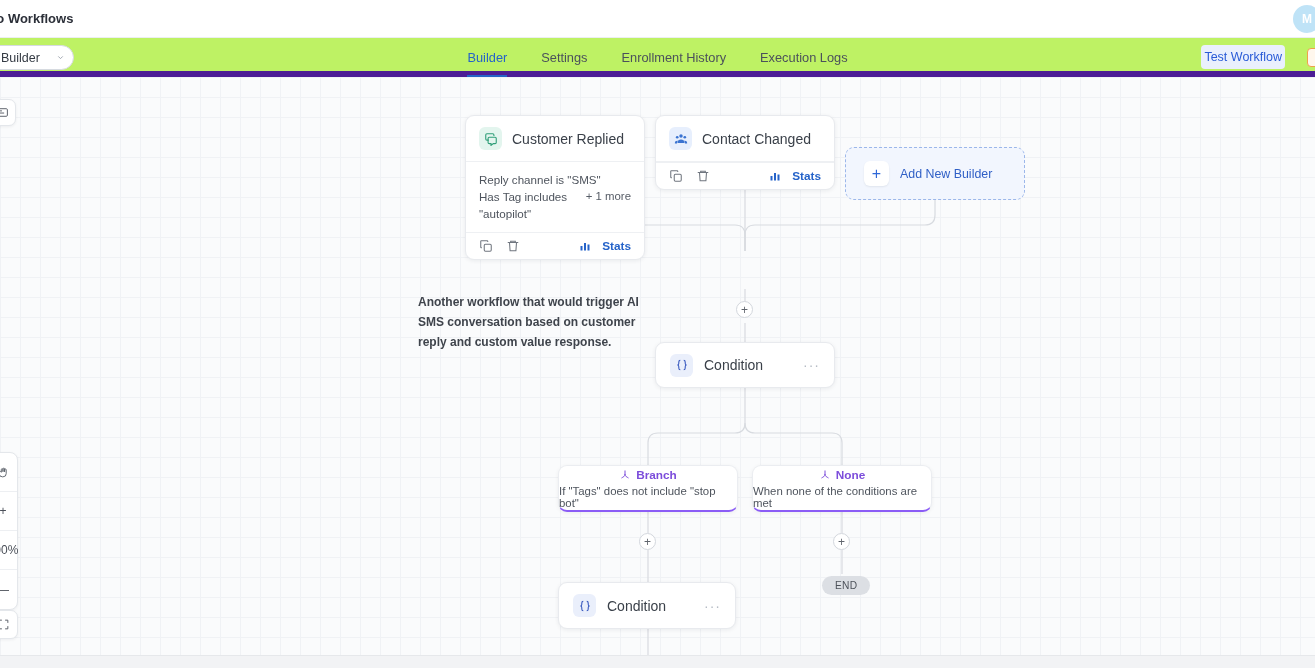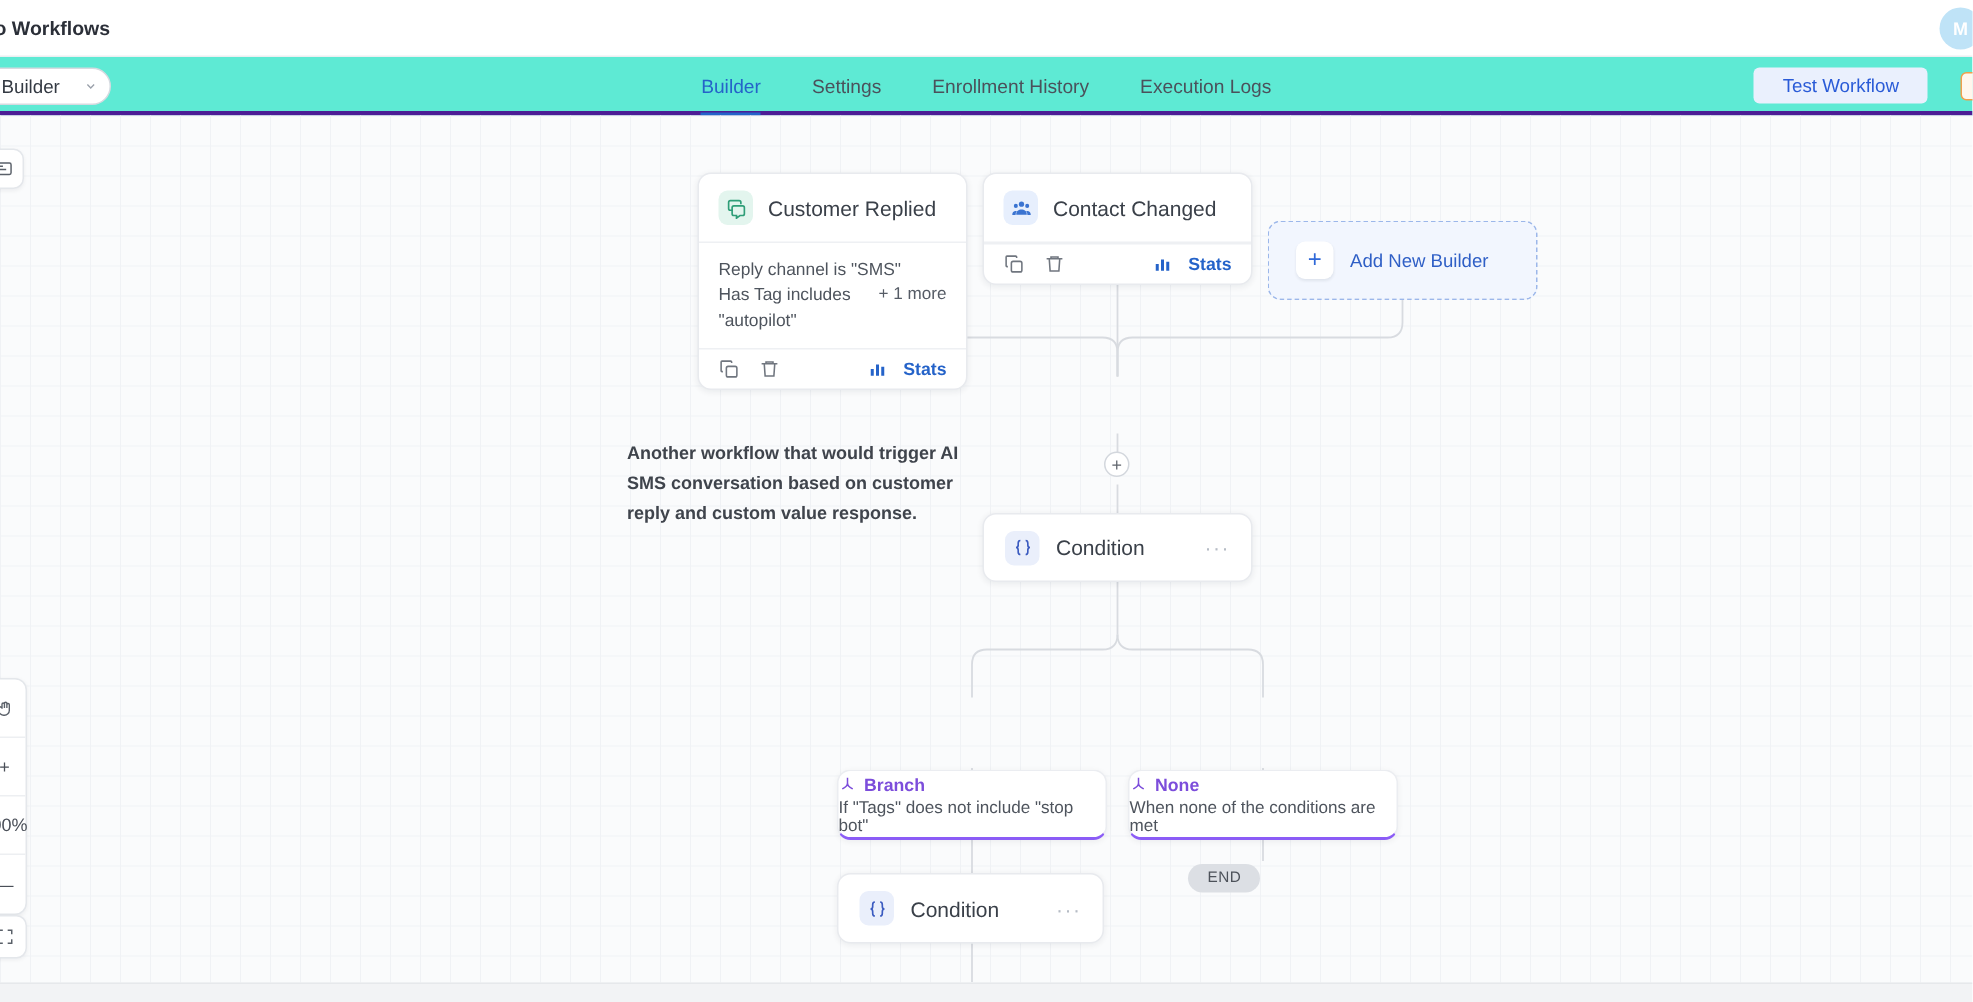--- a/index.html
+++ b/index.html
@@ -32,21 +32,21 @@
     position: absolute; right: -6px; top: 5px;
     width: 28px; height: 28px; border-radius: 50%;
     background: #bfe3f7; color: #ffffff;
     font-size: 12px; font-weight: 700;
     display: flex; align-items: center; justify-content: center;
   }
 
   
   .navbar {
     position: absolute; left: 0; top: 38px; width: 1315px; height: 39px;
-    background: #5eead4; border-bottom: 3px solid #4c1d95;
+    background: #bef264; border-bottom: 6px solid #4c1d95;
   }
   .builder-select {
     position: absolute; left: -18px; top: 7px;
     width: 92px; height: 25px; border: 1px solid #d6dae0; border-radius: 13px;
     background: #fff; display: flex; align-items: center;
     padding: 0 8px 0 18px; font-size: 12.5px; color: #343a43;
   }
   .builder-select .chev {
     margin-left: auto; width: 9px; height: 9px;
   }
@@ -59,21 +59,21 @@
     display: flex; align-items: center; position: relative; cursor: pointer;
   }
   .tab.active { color: #2563c9; }
   .tab.active::after {
     content: ""; position: absolute; left: 0; right: 0; bottom: 0;
     height: 2px; background: #2563c9;
   }
   .test-btn {
     position: absolute; right: 30px; top: 7px;
     background: #eaf0fd; color: #2a5bd7; border: none; border-radius: 4px;
-    font-size: 12.5px; padding: 5px 19px; cursor: pointer;
+    font-size: 12.5px; padding: 5px 3px; cursor: pointer;
     font-family: inherit;
   }
   .orange-edge {
     position: absolute; right: -4px; top: 10px;
     width: 12px; height: 19px; border: 1px solid #f0a04b; border-radius: 4px;
     background: #fff7ed;
   }
 
   
   .canvas {
@@ -165,22 +165,22 @@
     position: absolute; background: #fff; border: 1px solid #e8eaee;
     border-radius: 9px; box-shadow: 0 1px 4px rgba(16,24,40,.07);
     display: flex; align-items: center; gap: 11px; padding: 0 14px;
   }
   .dots { margin-left: auto; color: #b6bcc5; font-size: 14px; letter-spacing: 1px; cursor: pointer; }
 
   
   .branch {
     position: absolute; background: #ffffff; border: 1px solid #ebedf1;
     border-bottom: 2.5px solid #8b5cf6; border-radius: 9px;
-    display: flex; flex-direction: column; 
-    justify-content: center; gap: 3px; box-shadow: 0 1px 4px rgba(16,24,40,.06); margin-top: 48px;
+    display: flex; flex-direction: column; align-items: center;
+    justify-content: center; gap: 3px; box-shadow: 0 1px 4px rgba(16,24,40,.06);
   }
   .branch-title {
     display: flex; align-items: center; gap: 5px;
     color: #7c4ddb; font-size: 11.8px; font-weight: 600;
   }
   .branch-sub { font-size: 11.4px; color: #4e545d; }
 
   .endpill {
     position: absolute; background: #dcdfe4; color: #4d525a;
     font-size: 10.2px; border-radius: 11px;
@@ -397,21 +397,21 @@
     <div class="branch" style="left:752px; top:388px; width:180px; height:47px;">
       <div class="branch-title">
         <svg width="12" height="12" viewBox="0 0 24 24" fill="none" stroke="#7c4ddb" stroke-width="2">
           <path d="M12 3v7M12 10c0 5-4 6-7 8M12 10c0 5 4 6 7 8"></path>
         </svg>
         <span>None</span>
       </div>
       <div class="branch-sub">When none of the conditions are met</div>
     </div>
 
-    <div class="endpill" style="left:792px; top:499px;">END</div>
+    <div class="endpill" style="left:822px; top:499px;">END</div>
 
     <div class="node-plain" style="left:558px; top:505px; width:178px; height:47px;">
       <div class="node-ico ico-cond">
         <svg width="14" height="14" viewBox="0 0 24 24" fill="none" stroke="#3b5bc0" stroke-width="1.9">
           <path d="M9 4c-2 0-2.5 1.2-2.5 3v2c0 1.8-.8 3-2.5 3 1.7 0 2.5 1.2 2.5 3v2c0 1.8.5 3 2.5 3"></path>
           <path d="M15 4c2 0 2.5 1.2 2.5 3v2c0 1.8.8 3 2.5 3-1.7 0-2.5 1.2-2.5 3v2c0 1.8-.5 3-2.5 3"></path>
         </svg>
       </div>
       <div class="card-title">Condition</div>
       <div class="dots">···</div>

